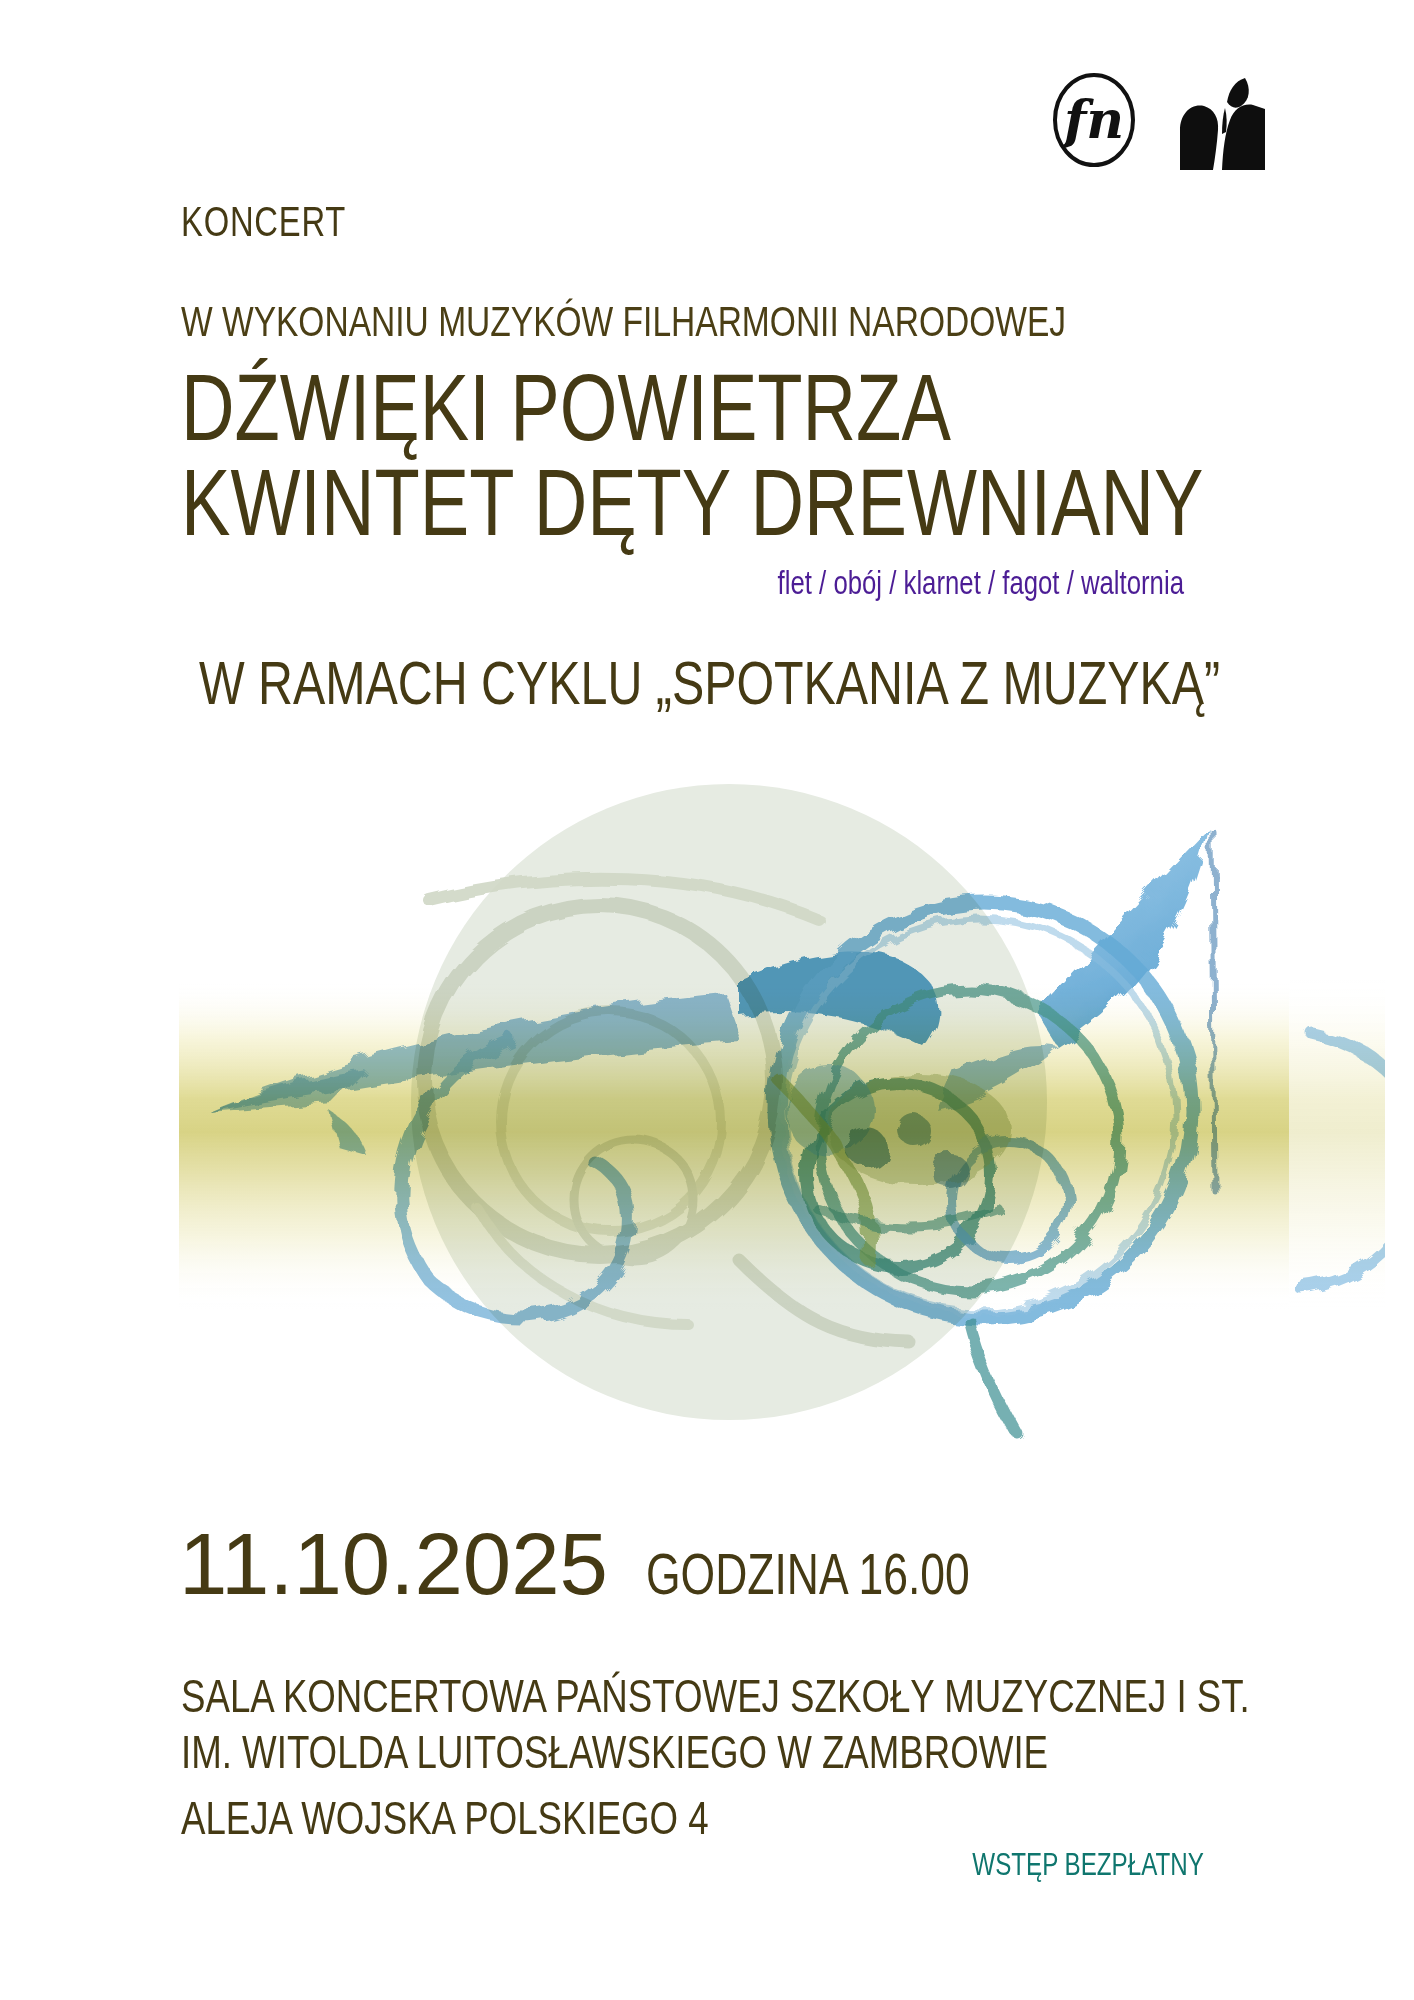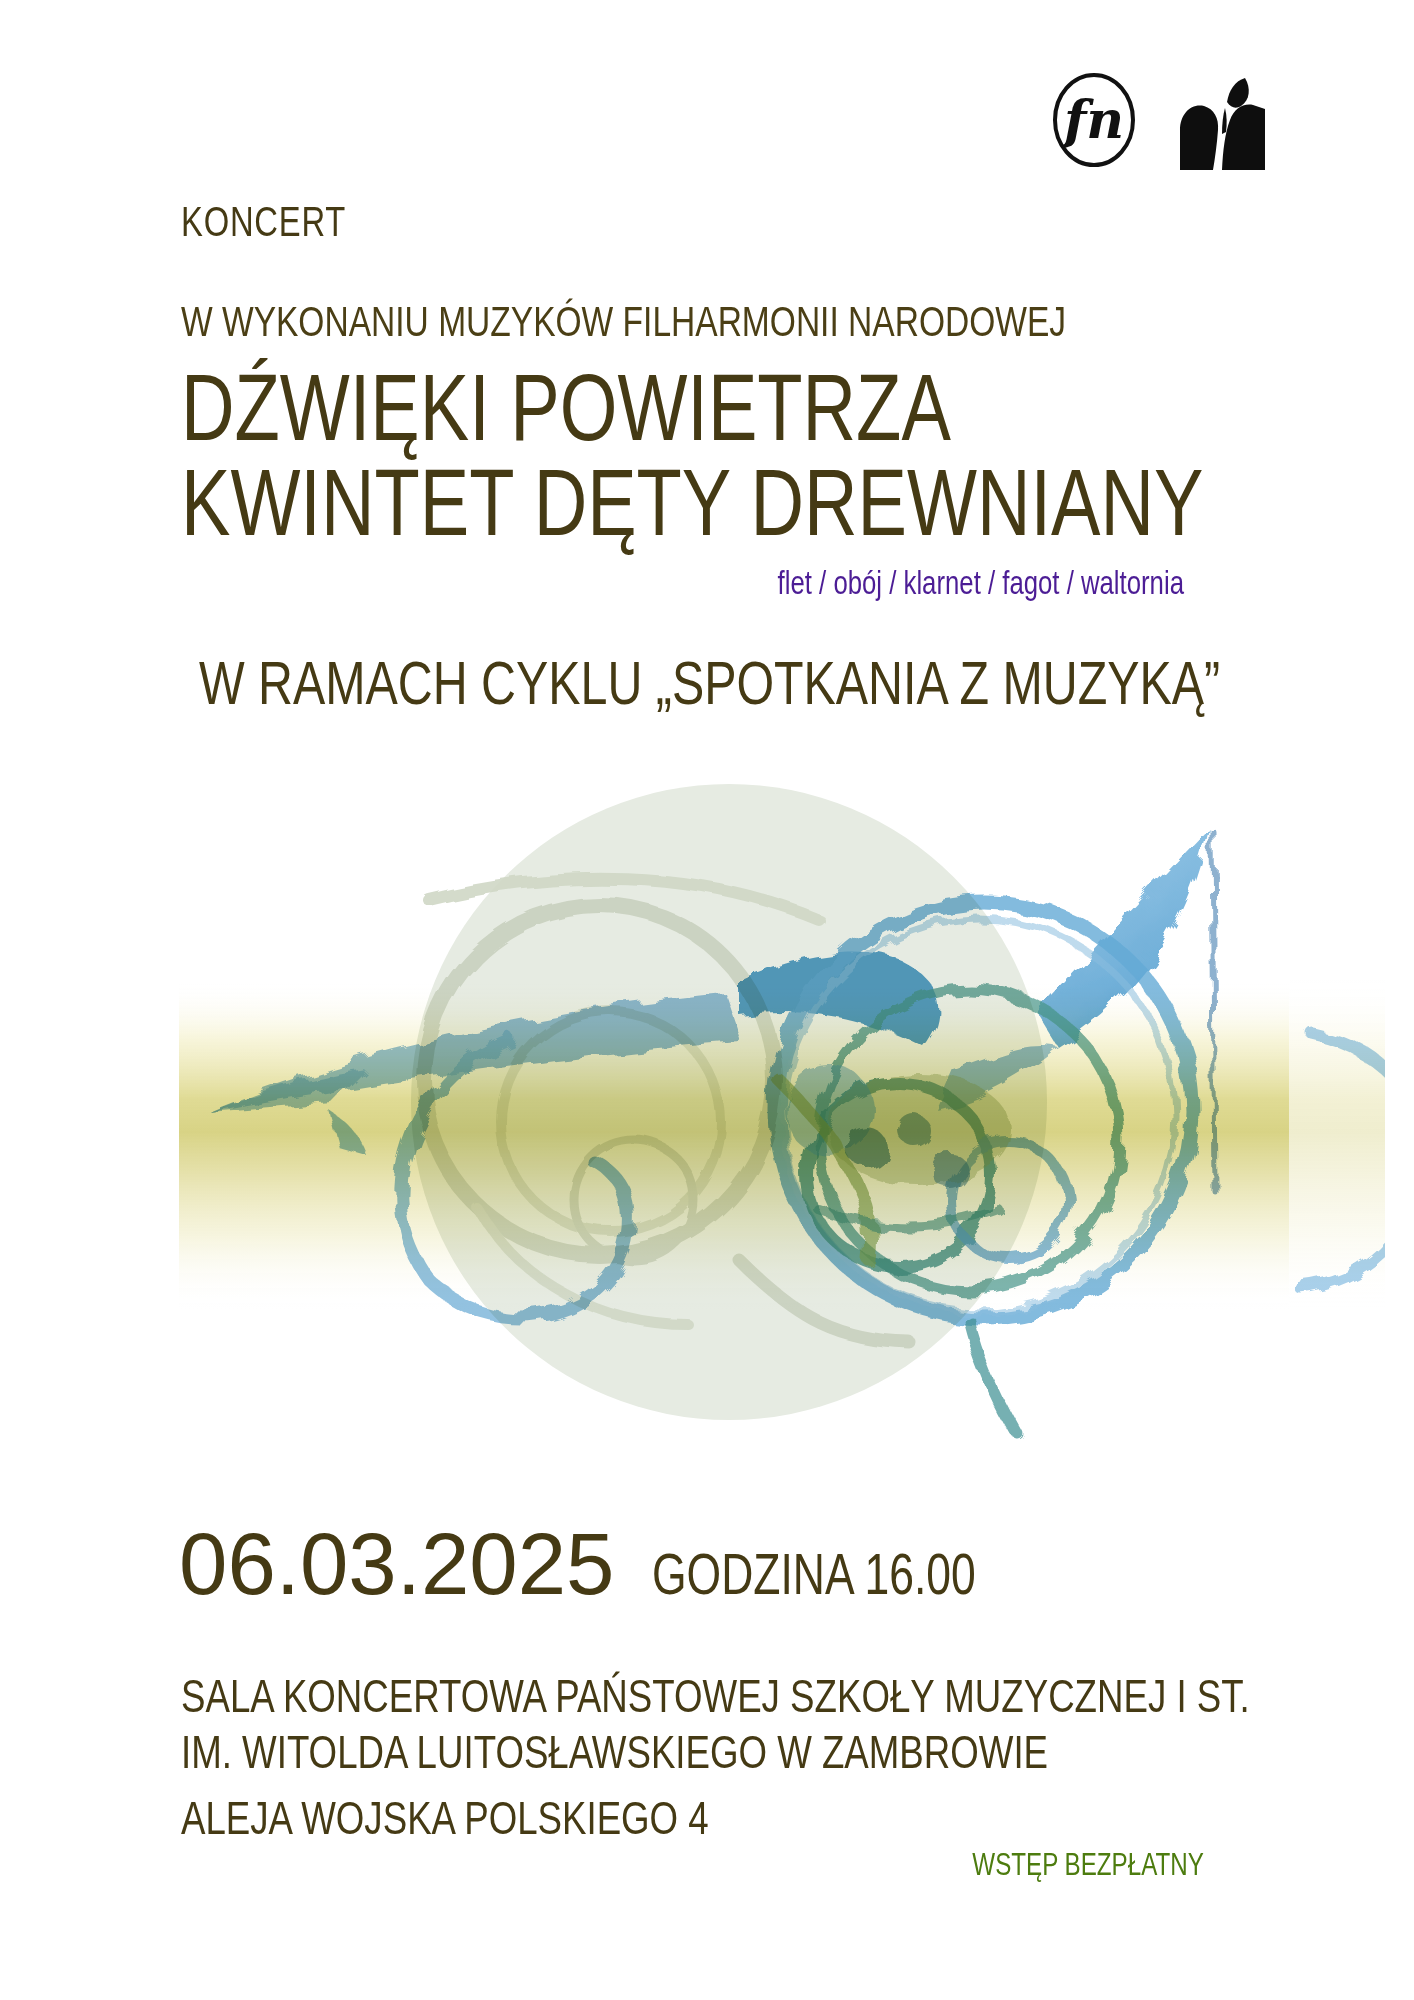--- a/index.html
+++ b/index.html
@@ -19,21 +19,21 @@
   .t-koncert{top:201px;left:152px;font-size:42px;line-height:1;font-weight:400;letter-spacing:1px;}
   .t-sub{top:300px;left:152px;font-size:43px;line-height:1;color:#4b3f15;}
   .t-main{top:360px;left:152px;font-size:95px;line-height:95px;font-weight:400;}
   .t-instruments{top:566px;right:201px;font-size:33px;line-height:1;color:#4c1d95;}
   .t-series{top:652px;left:144px;font-size:62px;line-height:1;margin-left:26px;}
   .t-daterow{top:1520px;left:150px;display:flex;align-items:baseline;gap:38px;}
   .t-date{font-size:87px;line-height:1;}
   .t-time{font-size:57px;line-height:1;text-decoration:underline;}
   .t-venue{top:1668px;left:152px;font-size:47px;line-height:56px;}
   .t-address{top:1794px;left:152px;font-size:47px;line-height:1;}
-  .t-admission{top:1849px;right:181px;font-size:31px;line-height:1;color:#4d7c0f;}
+  .t-admission{top:1849px;right:181px;font-size:31px;line-height:1;color:#0f766e;}
   .logo-fn{top:72px;left:1023px;width:84px;height:96px;}
   .logo-school{top:78px;left:1148px;width:88px;height:92px;}
   .artwork{top:780px;left:150px;width:1264px;height:660px;}
 </style>
 </head>
 <body>
 
 <div id="poster">
 
   <svg class="abs logo-fn" viewBox="0 0 84 96" aria-hidden="true">
@@ -132,21 +132,21 @@
       <circle cx="688" cy="368" r="20" fill="#33726b" opacity="0.6"></circle>
       <circle cx="735" cy="350" r="16" fill="#33726b" opacity="0.5"></circle>
       <circle cx="770" cy="390" r="18" fill="#2f6f8f" opacity="0.5"></circle>
       <path d="M330,260 C230,300 190,420 250,500 C310,560 420,545 445,470 C458,422 440,392 415,382" stroke="#6fadd6" stroke-width="13" fill="none" opacity="0.75"></path>
       <path d="M790,540 C800,580 815,615 835,650" stroke="#3c8f92" stroke-width="11" fill="none" opacity="0.7"></path>
       <path d="M1135,255 C1215,272 1252,330 1243,392 C1234,455 1185,502 1122,508" stroke="#8cc0e4" stroke-width="13" fill="none" opacity="0.75"></path>
     </g>
   </svg>
 
   <div class="abs t-daterow">
-    <span class="t-date">06.03.2025</span>
+    <span class="t-date">11.10.2025</span>
     <span class="t-time"><span class="cond">GODZINA 16.00</span></span>
   </div>
 
   <div class="abs t-venue">
     <div><span class="cond">SALA KONCERTOWA PAŃSTOWEJ SZKOŁY MUZYCZNEJ I ST.</span></div>
     <div><span class="cond">IM. WITOLDA LUITOSŁAWSKIEGO W ZAMBROWIE</span></div>
   </div>
 
   <div class="abs t-address">
     <span class="cond">ALEJA WOJSKA POLSKIEGO 4</span>

